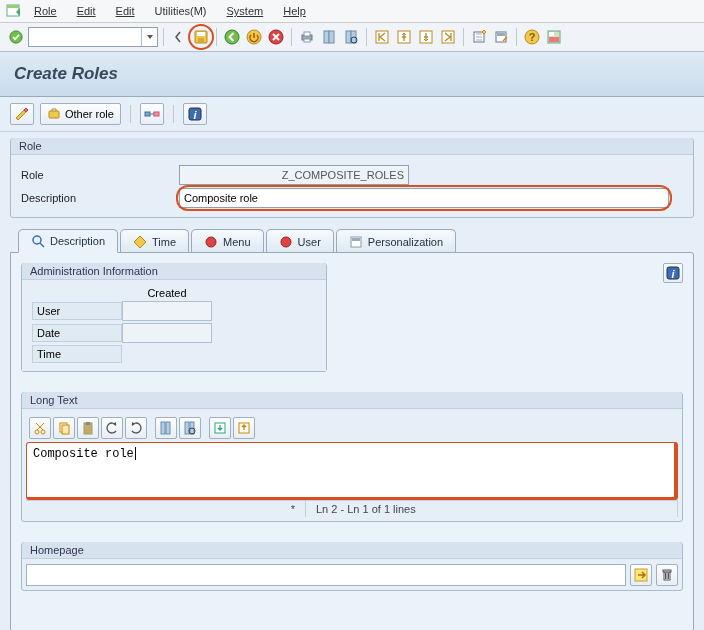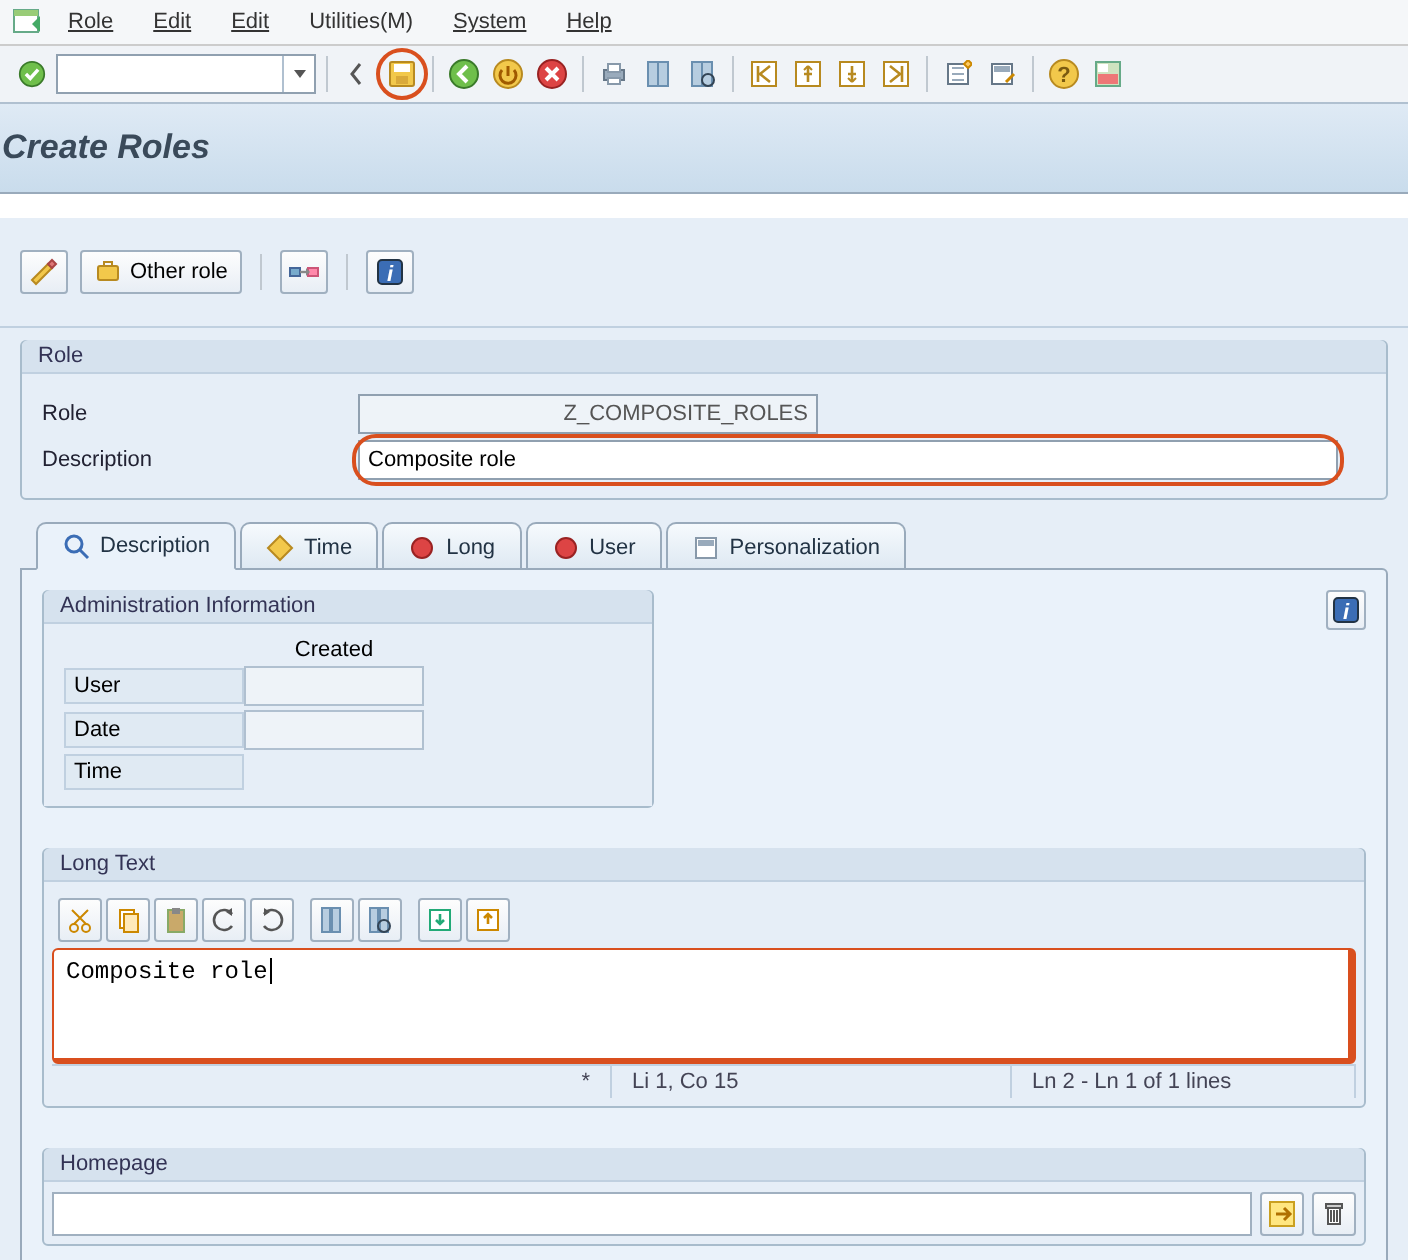--- a/index.html
+++ b/index.html
@@ -15,25 +15,25 @@
   .toolbar { display: flex; align-items: center; gap: 2px; padding: 4px 6px; border-bottom: 1px solid #b0c0d0; background: #f0f3f7; }
   .tb-sep { width: 1px; height: 18px; background: #c0c8d0; margin: 0 3px; }
   .tb-btn { width: 20px; height: 20px; display: inline-flex; align-items: center; justify-content: center; border: 1px solid transparent; border-radius: 2px; cursor: pointer; }
   .check-icon svg { width:14px; height:14px;}
   .cmd-field { width: 130px; height: 20px; border: 1px solid #90a0b0; background: #fff; display:flex; align-items:center; }
   .cmd-field .dd { width: 16px; height: 18px; border-left: 1px solid #b0c0d0; display:flex; align-items:center; justify-content:center; margin-left:auto;}
   .highlight-circle { position: relative; }
   .highlight-circle::before { content:""; position:absolute; inset:-4px; border:2px solid #d94f1e; border-radius: 50%; }
   
   
-  .title-area { background: linear-gradient(#dfeaf5, #c9dcec); padding: 12px 1px; border-bottom: 1px solid #9ab; }
+  .title-area { background: linear-gradient(#dfeaf5, #c9dcec); padding: 12px 14px; border-bottom: 1px solid #9ab; }
   .title-area h1 { font-size: 17px; font-style: italic; font-weight: bold; color: #3a4a5a; }
   
   
-  .apptoolbar { display:flex; align-items:center; gap:6px; padding: 16px 10px; background: #e6eef7; border-bottom: 1px solid #c0d0e0; margin-top: 12px; }
+  .apptoolbar { display:flex; align-items:center; gap:6px; padding: 6px 10px; background: #e6eef7; border-bottom: 1px solid #c0d0e0; }
   .app-btn { display:inline-flex; align-items:center; gap:4px; padding: 2px 6px; border:1px solid #a0b0c0; border-radius:2px; background: linear-gradient(#fdfdfd,#e8eef5); cursor:pointer; height:22px; }
   .app-btn.icon-only { width: 24px; justify-content:center; padding:0; }
   
   
   .main { padding: 6px 10px; background: #e6eef7; }
   .groupbox { border: 1px solid #a8bccc; border-radius: 3px; margin-bottom: 10px; background: #e6eef7; position: relative; }
   .groupbox > .gb-title { position: relative; top: -1px; left: 0; padding: 2px 8px; background: #d6e2ee; border-bottom: 1px solid #c0d0e0; border-radius: 3px 3px 0 0; color:#335; }
   .gb-body { padding: 6px 10px; }
   .form-row { display:flex; align-items:center; gap:8px; margin: 3px 0; }
   .form-label { width: 150px; color: #223; }
@@ -293,21 +293,21 @@
           </svg>
         </span>
       <span>Time</span>
     </div>
     <div class="tab">
       <span class="tab-icon">
           <svg viewBox="0 0 14 14">
             <circle cx="7" cy="7" r="5" fill="#d44" stroke="#922"></circle>
           </svg>
         </span>
-      <span>Long</span>
+      <span>Menu</span>
     </div>
     <div class="tab">
       <span class="tab-icon">
           <svg viewBox="0 0 14 14">
             <circle cx="7" cy="7" r="5" fill="#d44" stroke="#922"></circle>
           </svg>
         </span>
       <span>User</span>
     </div>
     <div class="tab">
@@ -414,21 +414,20 @@
                 <rect x="2" y="2" width="10" height="10" fill="#fff" stroke="#c80"></rect>
                 <path d="M7 9 L7 4 M5 6 L7 4 L9 6" stroke="#c80" fill="none" stroke-width="1.3"></path>
               </svg>
             </span>
         </div>
         <div class="editor-wrap">
           <span class="caret">Composite role</span>
         </div>
         <div class="statusline">
           <div class="sec star">*</div>
-          <div class="sec pos">Li 1, Co 15</div>
           <div class="sec lines">Ln 2 - Ln 1 of 1 lines</div>
         </div>
       </div>
     </div>
 
     <div style="height:10px;"></div>
 
     <div class="groupbox">
       <div class="gb-title">Homepage</div>
       <div class="homepage-row">

